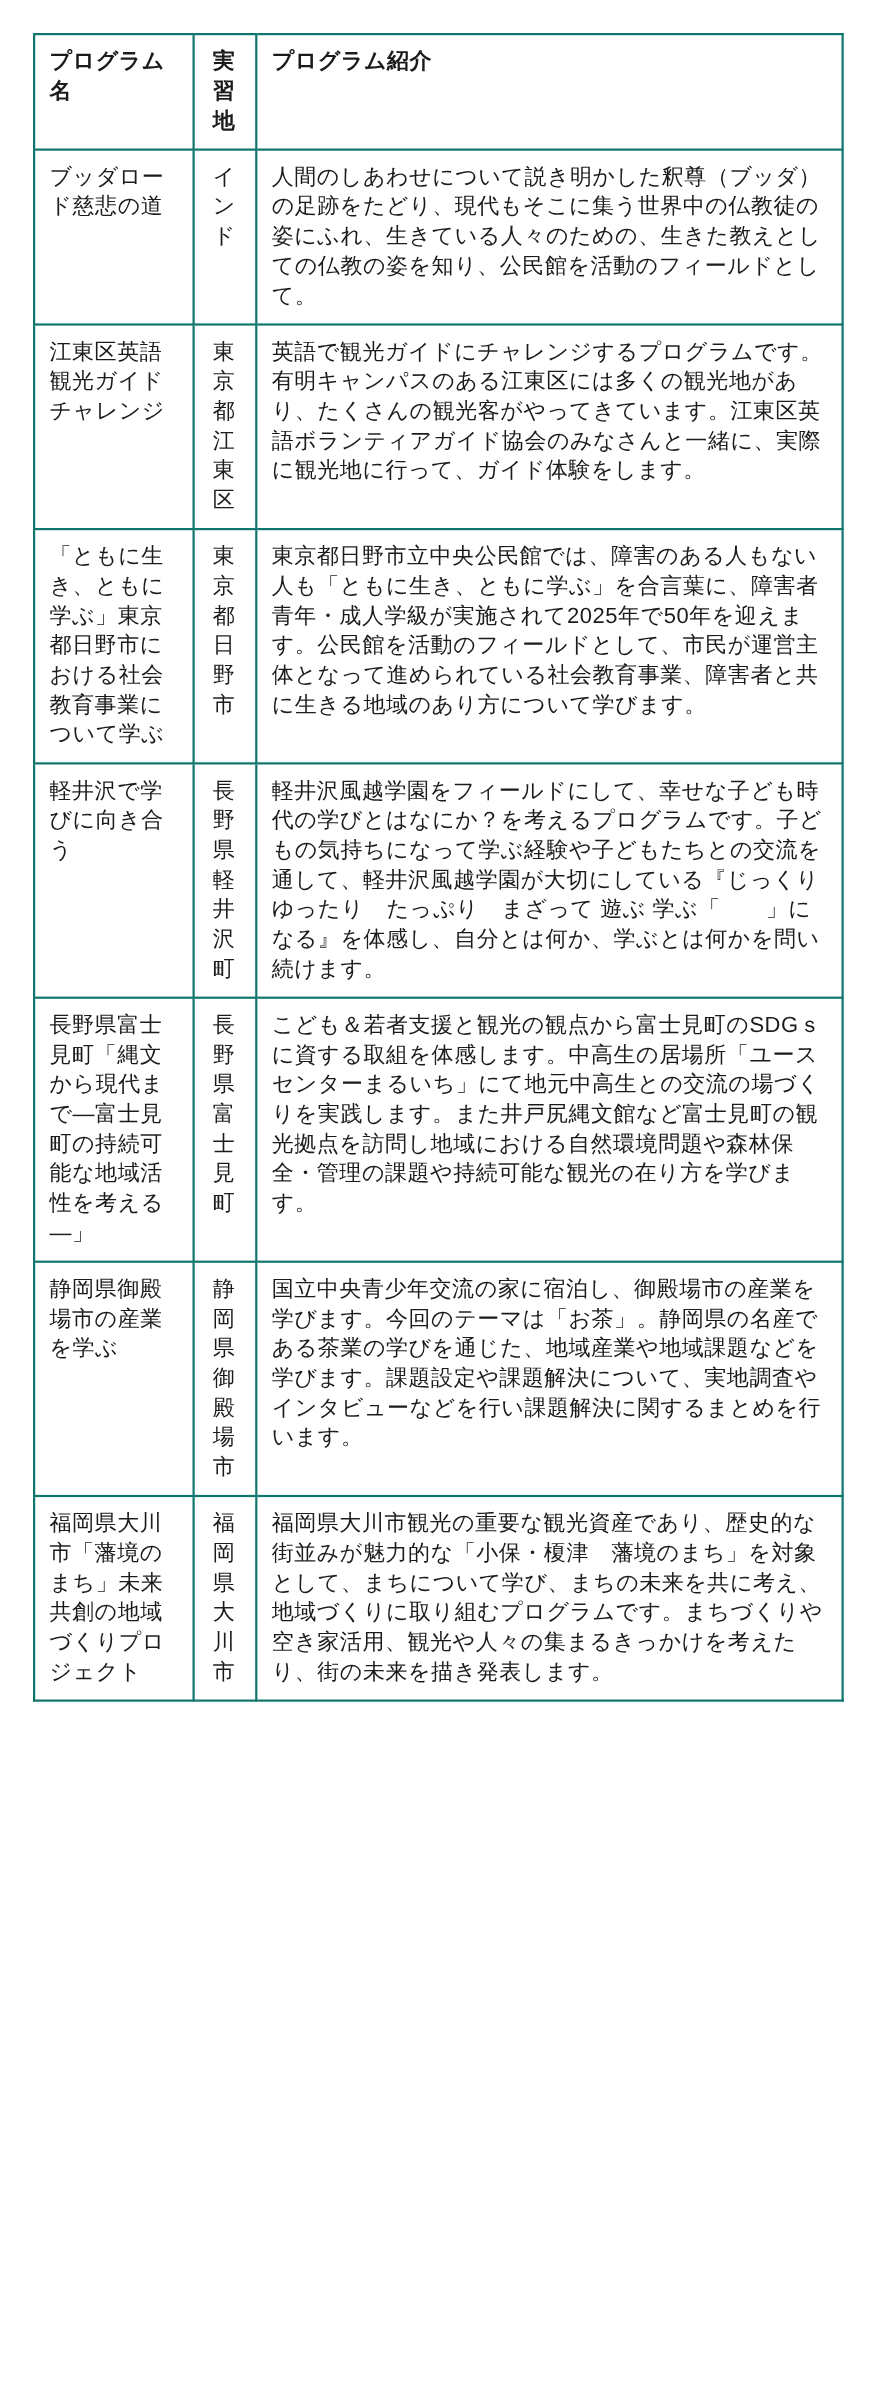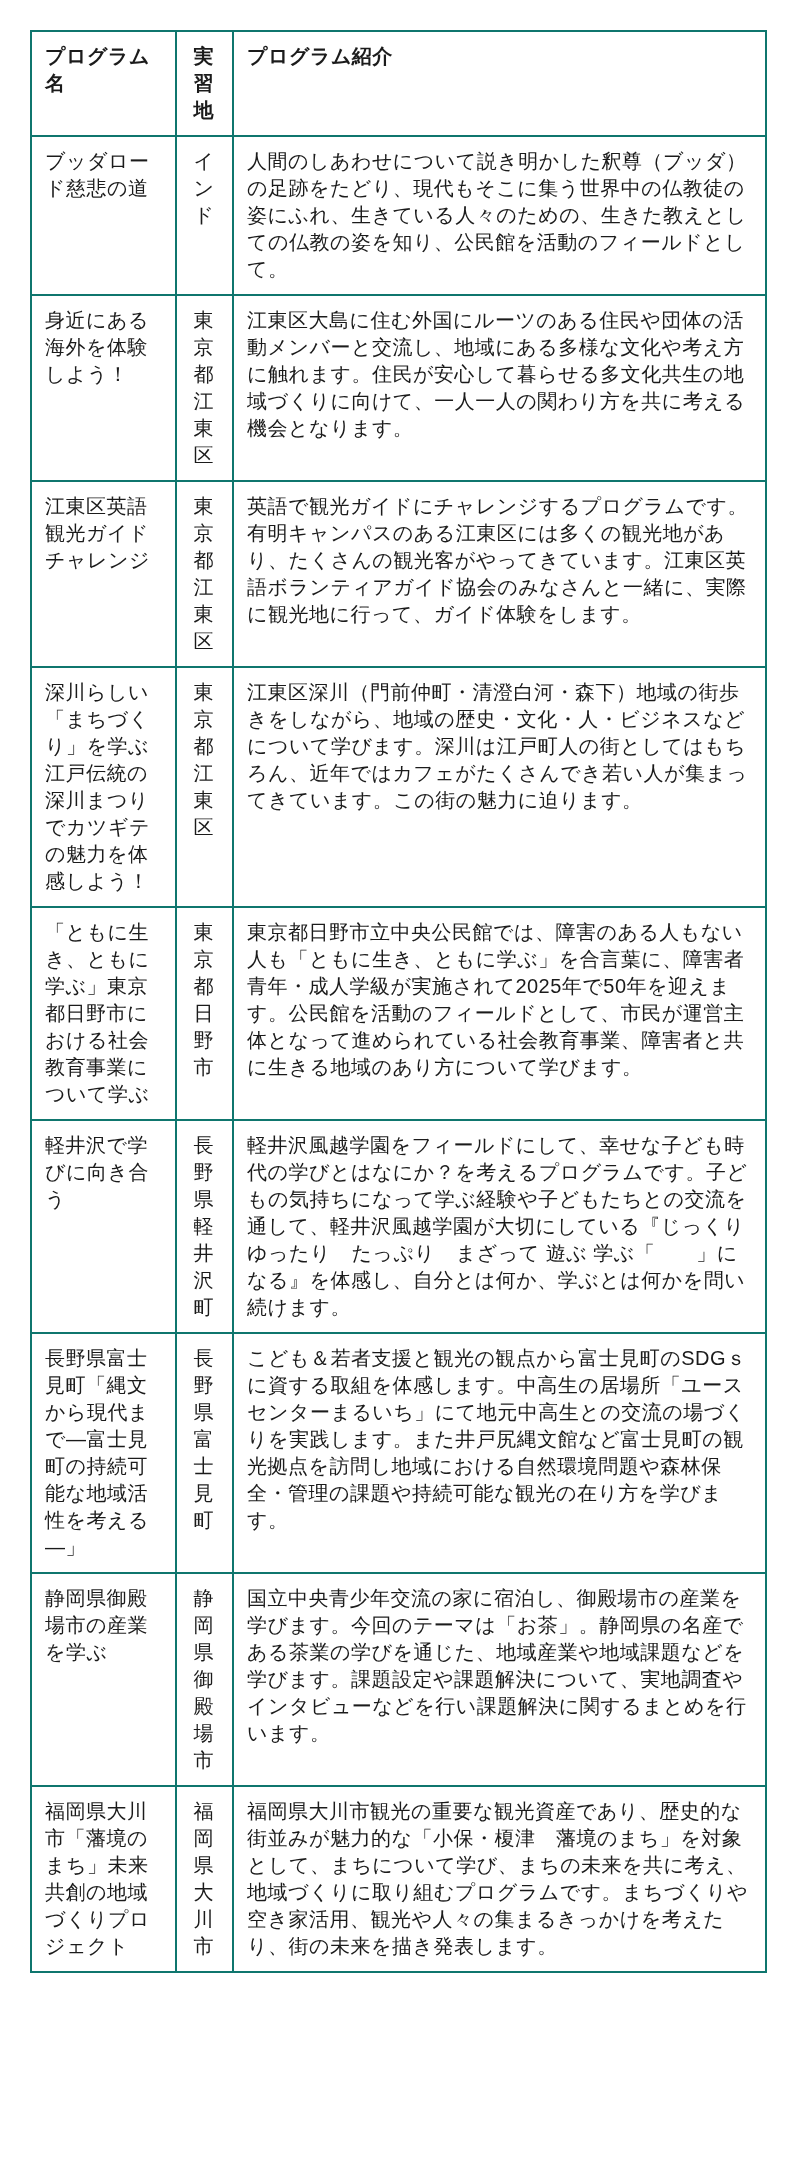--- a/index.html
+++ b/index.html
@@ -66,43 +66,29 @@
     <tbody>
   <tr>
     <td class="name-col">ブッダロード慈悲の道</td>
     <td class="loc-col">
       <div class="vstack">インド</div>
     </td>
     <td class="desc-col">人間のしあわせについて説き明かした釈尊（ブッダ）の足跡をたどり、現代もそこに集う世界中の仏教徒の姿にふれ、生きている人々のための、生きた教えとしての仏教の姿を知り、公民館を活動のフィールドとして。</td>
   </tr>
 
 
-  <tr>
-    <td class="name-col">身近にある海外を体験しよう！</td>
-    <td class="loc-col">
-      <div class="vstack">東京都江東区</div>
-    </td>
-    <td class="desc-col">江東区大島に住む外国にルーツのある住民や団体の活動メンバーと交流し、地域にある多様な文化や考え方に触れます。住民が安心して暮らせる多文化共生の地域づくりに向けて、一人一人の関わり方を共に考える機会となります。</td>
-  </tr>
 
   <tr>
     <td class="name-col">江東区英語観光ガイドチャレンジ</td>
     <td class="loc-col">
       <div class="vstack">東京都江東区</div>
     </td>
     <td class="desc-col">英語で観光ガイドにチャレンジするプログラムです。有明キャンパスのある江東区には多くの観光地があり、たくさんの観光客がやってきています。江東区英語ボランティアガイド協会のみなさんと一緒に、実際に観光地に行って、ガイド体験をします。</td>
   </tr>
 
-  <tr>
-    <td class="name-col">深川らしい「まちづくり」を学ぶ江戸伝統の深川まつりでカツギテの魅力を体感しよう！</td>
-    <td class="loc-col">
-      <div class="vstack">東京都江東区</div>
-    </td>
-    <td class="desc-col">江東区深川（門前仲町・清澄白河・森下）地域の街歩きをしながら、地域の歴史・文化・人・ビジネスなどについて学びます。深川は江戸町人の街としてはもちろん、近年ではカフェがたくさんでき若い人が集まってきています。この街の魅力に迫ります。</td>
-  </tr>
 
   <tr>
     <td class="name-col">「ともに生き、ともに学ぶ」東京都日野市における社会教育事業について学ぶ</td>
     <td class="loc-col">
       <div class="vstack">東京都日野市</div>
     </td>
     <td class="desc-col">東京都日野市立中央公民館では、障害のある人もない人も「ともに生き、ともに学ぶ」を合言葉に、障害者青年・成人学級が実施されて2025年で50年を迎えます。公民館を活動のフィールドとして、市民が運営主体となって進められている社会教育事業、障害者と共に生きる地域のあり方について学びます。</td>
   </tr>
 
   <tr>

